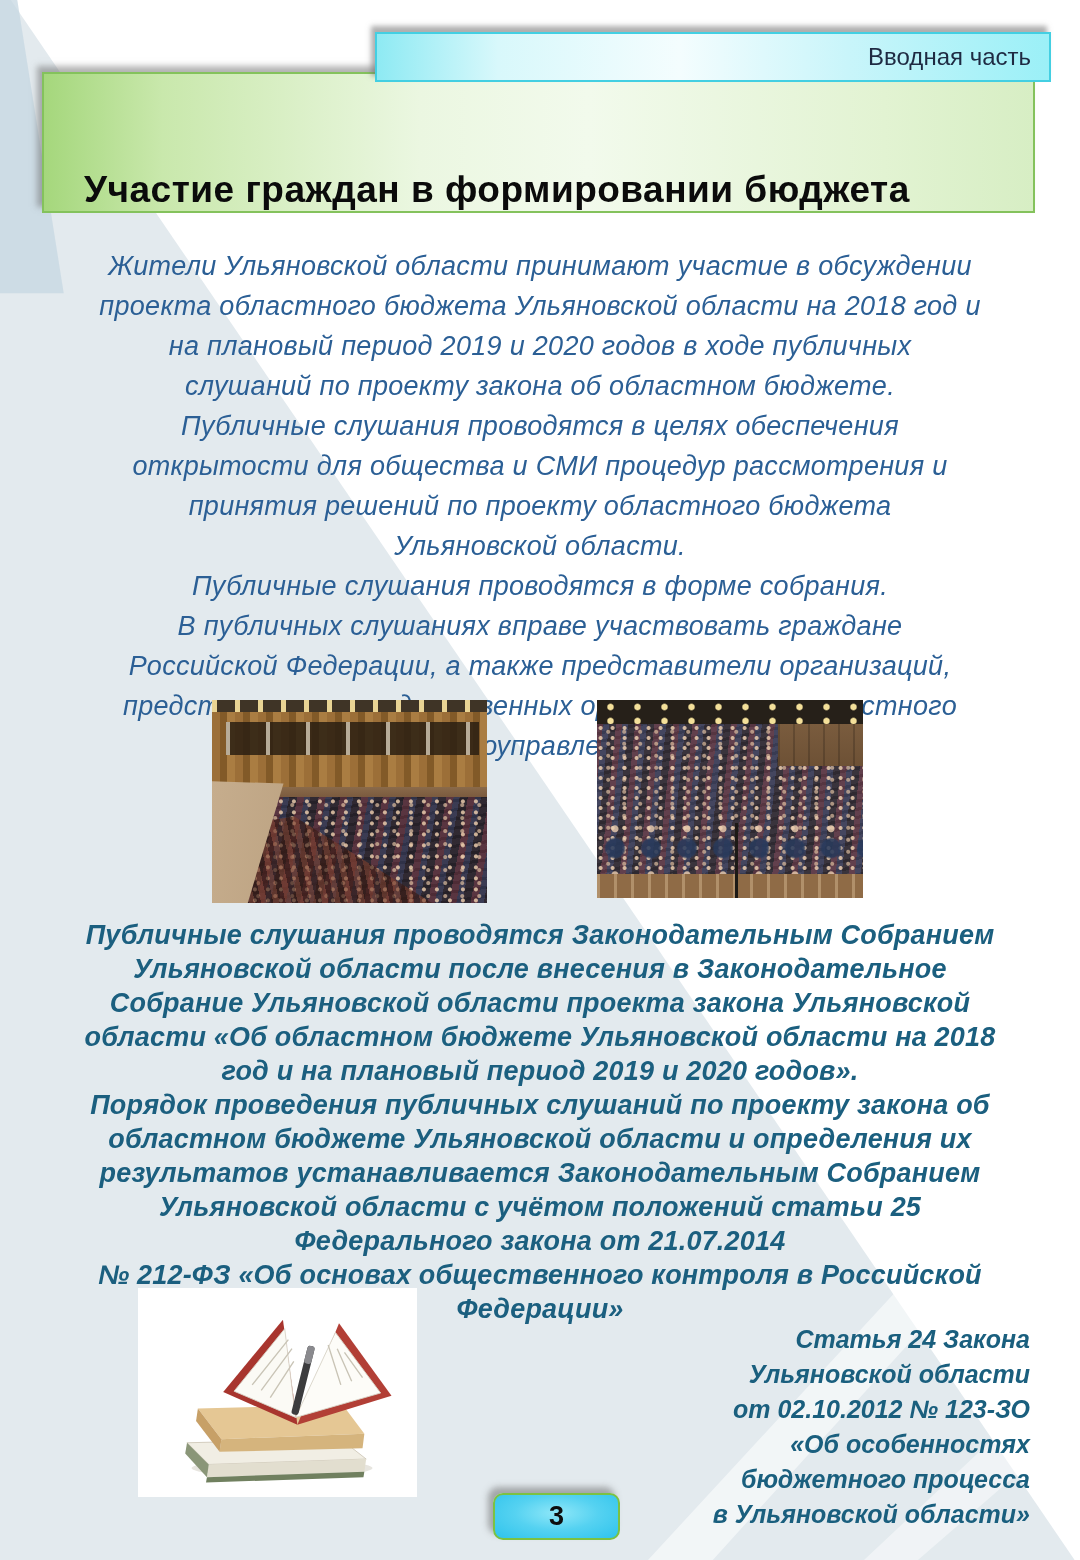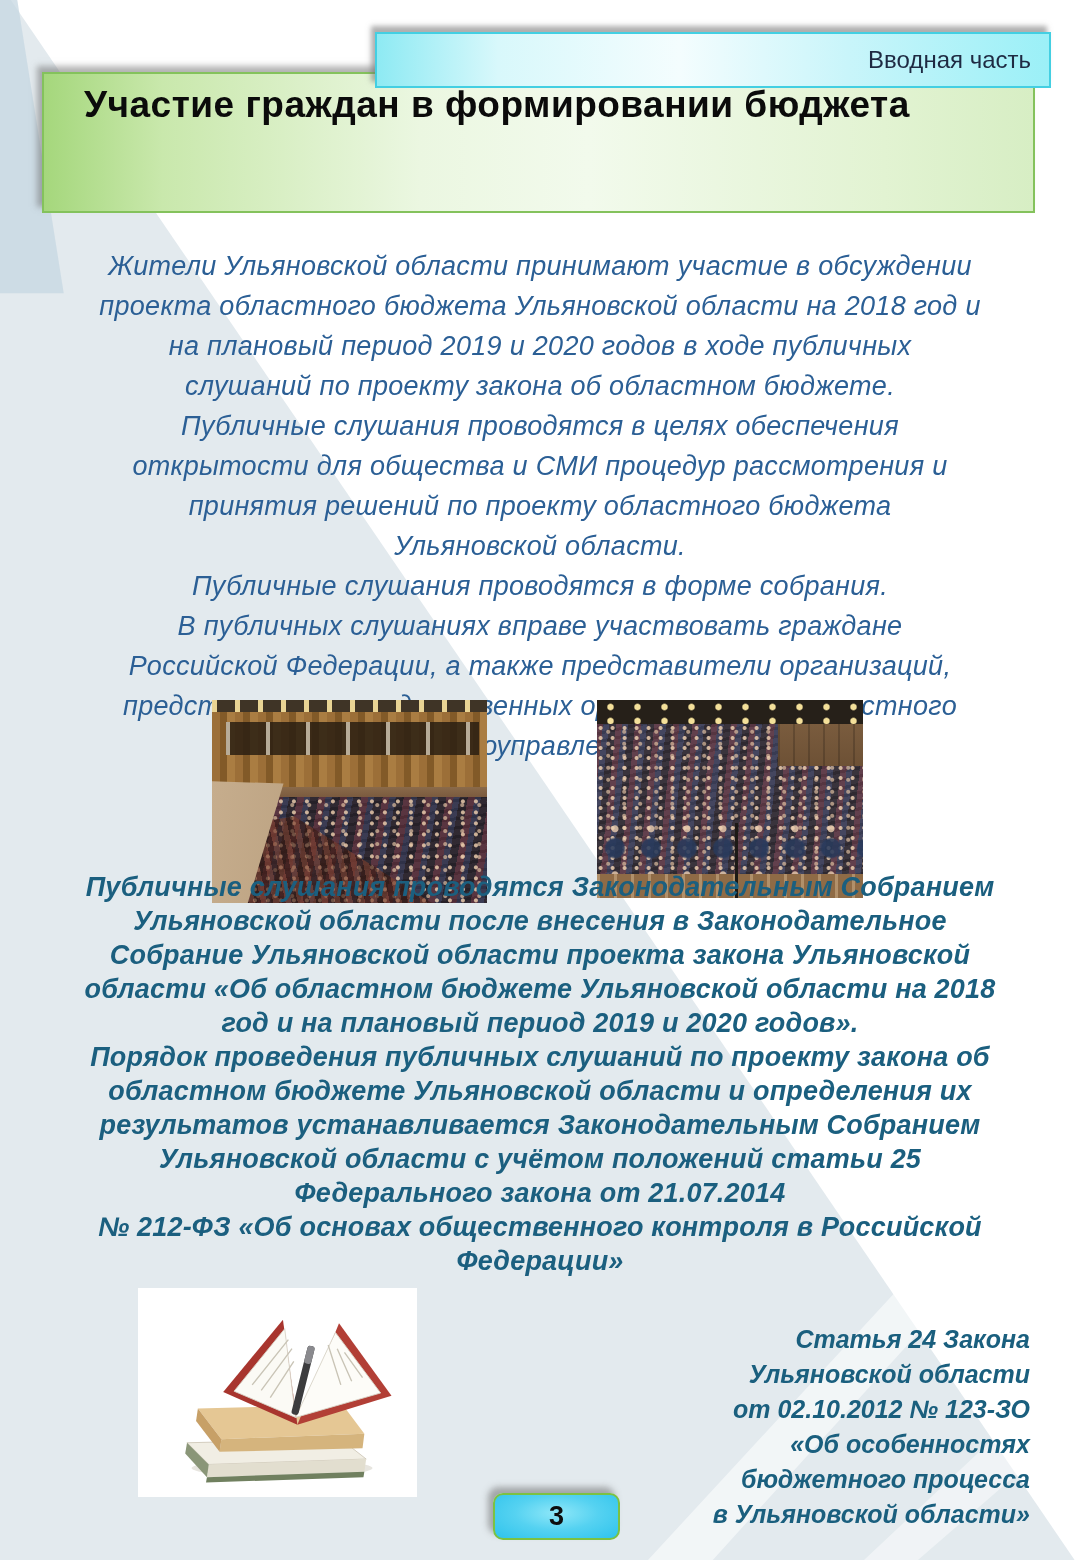--- a/index.html
+++ b/index.html
@@ -30,55 +30,55 @@
     clip-path:polygon(60% 100%, 66% 100%, 100% 74%, 100% 70%);
   }
   .bg-streak-2 {
     position:absolute; inset:0;
     background:rgba(255,255,255,0.45);
     clip-path:polygon(80% 100%, 85% 100%, 100% 91%, 100% 87%);
   }
 
   
   .tab-banner {
-    position:absolute; left:375px; top:32px; width:676px; height:56px;
+    position:absolute; left:375px; top:32px; width:676px; height:50px;
     background:linear-gradient(90deg,#8EEAF3 0%,#D8F8FB 18%,#F4FDFE 45%,#C9F5FA 70%,#9BF0F7 100%);
     border:2px solid #43CFE2;
     box-shadow:-4px -6px 5px rgba(110,110,110,0.55);
     display:flex; align-items:center; justify-content:flex-end;
     padding-right:18px;
     font-size:24px; color:#1E2A42;
     z-index:4;
   }
   .title-box {
     position:absolute; left:42px; top:72px; width:993px; height:141px;
     background:linear-gradient(90deg,#A5D77C 0%,#C9E8AC 12%,#EBF7E1 38%,#F2FAEC 55%,#E2F3D2 85%,#D7EEC4 100%);
     border:2px solid #84C25C;
     box-shadow:-5px -6px 6px rgba(105,105,105,0.5);
-    display:flex; align-items:flex-start;
+    display:flex; align-items:flex-end;
     padding:10px 0 0 40px;
     z-index:3;
   }
   .title-box h1 {
     font-size:37px; font-weight:700; color:#0B0B0B; letter-spacing:0.5px;
   }
 
   
   .intro-text {
     position:absolute; left:50px; top:246px; width:980px;
     text-align:center;
     font-style:italic;
     font-size:27px; line-height:40px;
     color:#2B5F95;
     letter-spacing:0.3px;
     white-space:pre-line;
     z-index:2;
   }
   .details-text {
-    position:absolute; left:50px; top:870px; width:980px;
+    position:absolute; left:50px; top:918px; width:980px;
     text-align:center;
     font-style:italic; font-weight:700;
     font-size:27px; line-height:34px;
     color:#1B5F7F;
     letter-spacing:0.2px;
     white-space:pre-line;
     z-index:2;
   }
   .citation-text {
     position:absolute; right:50px; top:1322px; width:430px;

